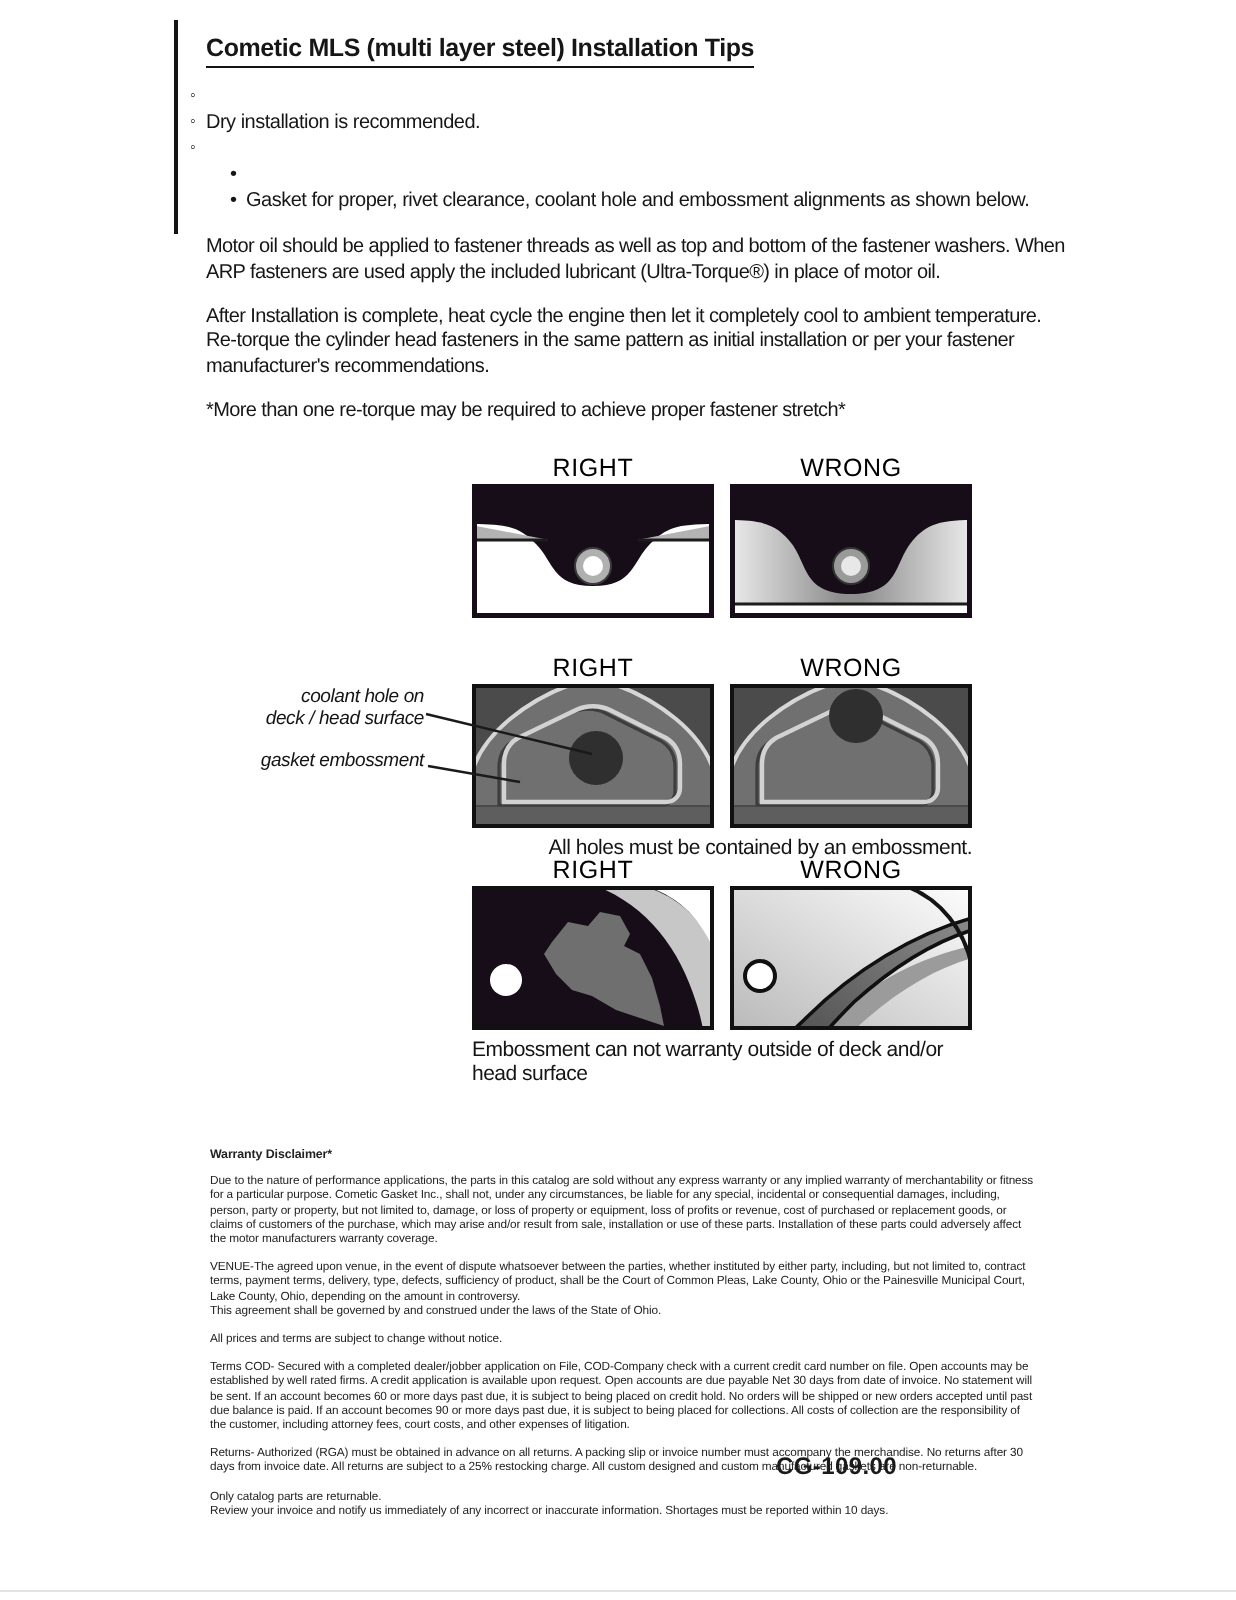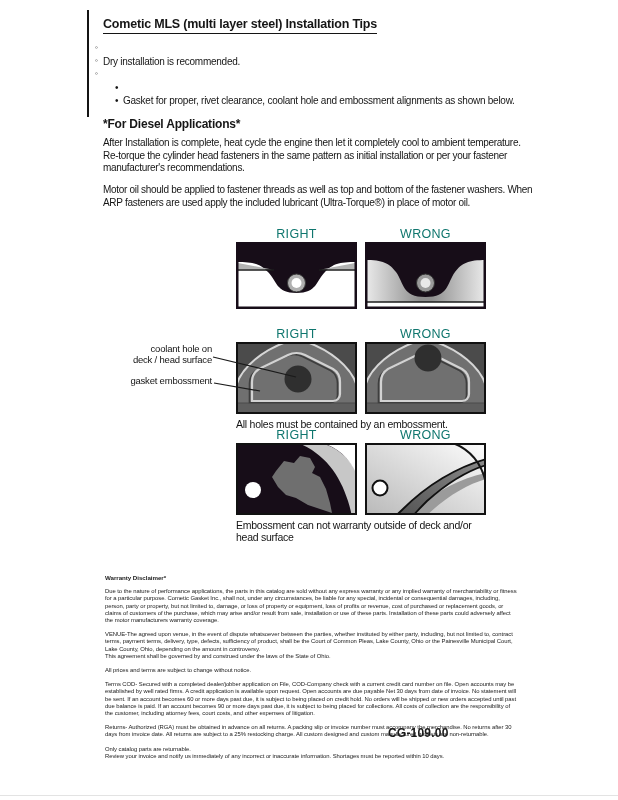--- a/index.html
+++ b/index.html
@@ -15,27 +15,27 @@
   .tips{position:absolute;left:95px;top:42px;width:440px;font-size:10px;letter-spacing:-0.25px;}
   .bullet{display:flex;line-height:13px;}
   .b-marker{width:8px;flex:0 0 8px;font-size:8px;position:relative;top:-1px;}
   .sub{margin-left:20px;}
   .sub .b-marker{font-size:10px;top:0;}
   .diesel{position:absolute;left:103px;top:118px;width:430px;font-size:10px;letter-spacing:-0.3px;line-height:12.8px;}
   .diesel .head{font-size:12px;font-weight:bold;letter-spacing:-0.2px;margin-bottom:6px;}
   .diesel p{margin:0 0 9px 0;}
   .dg-row{position:absolute;left:236px;width:250px;}
   .dg-labels{display:flex;gap:8px;height:15px;}
-  .dg-labels span{width:121px;text-align:center;font-size:12.5px;letter-spacing:0.3px;color:#0f766e;}
+  .dg-labels span{width:121px;text-align:center;font-size:12.5px;letter-spacing:0.3px;color:#000000;}
   .dg-panels{display:flex;gap:8px;}
   .dg-panels svg{display:block;}
   .dg-caption{font-size:10.5px;letter-spacing:-0.25px;margin-top:4px;line-height:12px;color:#141414;}
-  .cap-center{text-align:left;}
+  .cap-center{text-align:right;}
   .row3cap{width:250px;}
-  .annot{position:absolute;font-size:9.5px;letter-spacing:-0.2px;line-height:10.5px;text-align:right;color:#141414;}
+  .annot{position:absolute;font-size:9.5px;letter-spacing:-0.2px;line-height:10.5px;text-align:right;color:#141414;font-style:italic;}
   .annot-hole{left:118px;top:344px;width:94px;}
   .annot-emb{left:104px;top:376px;width:108px;text-align:right;}
   .leader-svg{position:absolute;left:0;top:0;width:618px;height:800px;pointer-events:none;}
   .warranty{position:absolute;left:105px;top:574px;width:412px;font-size:5.9px;letter-spacing:-0.05px;line-height:7.2px;color:#222;}
   .warranty .w-head{font-weight:bold;font-size:6.2px;margin-bottom:7px;}
   .warranty .wp{margin:0 0 7px 0;}
   .warranty .tight{margin:0;}
   .footer-code{position:absolute;left:388px;top:726px;font-size:12px;letter-spacing:0.2px;color:#1a1a1a;font-weight:bold;}
   .bottom-edge{position:absolute;left:0;top:795px;width:618px;height:1px;background:#e3e3e3;}
 </style>
@@ -62,23 +62,23 @@
     <div class="bullet sub">
       <span class="b-marker">•</span>
     </div>
     <div class="bullet sub">
       <span class="b-marker">•</span>
       <span>Gasket for proper, rivet clearance, coolant hole and embossment alignments as shown below.</span>
     </div>
   </div>
 
   <div class="diesel">
-    <div class="head">*For Diesel Applications*</div>
+    <p>Motor oil should be applied to fastener threads as well as top and bottom of the fastener washers. When ARP fasteners are used apply the included lubricant (Ultra-Torque®) in place of motor oil.</p>
     <p>After Installation is complete, heat cycle the engine then let it completely cool to ambient temperature. Re-torque the cylinder head fasteners in the same pattern as initial installation or per your fastener manufacturer's recommendations.</p>
-    <p>Motor oil should be applied to fastener threads as well as top and bottom of the fastener washers. When ARP fasteners are used apply the included lubricant (Ultra-Torque®) in place of motor oil.</p>
+    <p>*More than one re-torque may be required to achieve proper fastener stretch*</p>
   </div>
 
   <div class="dg-row" style="top:227px;">
     <div class="dg-labels">
       <span>RIGHT</span>
       <span>WRONG</span>
     </div>
     <div class="dg-panels">
       <svg viewBox="0 0 121 67" width="121" height="67">
         <rect width="121" height="67" fill="#ffffff"></rect>

